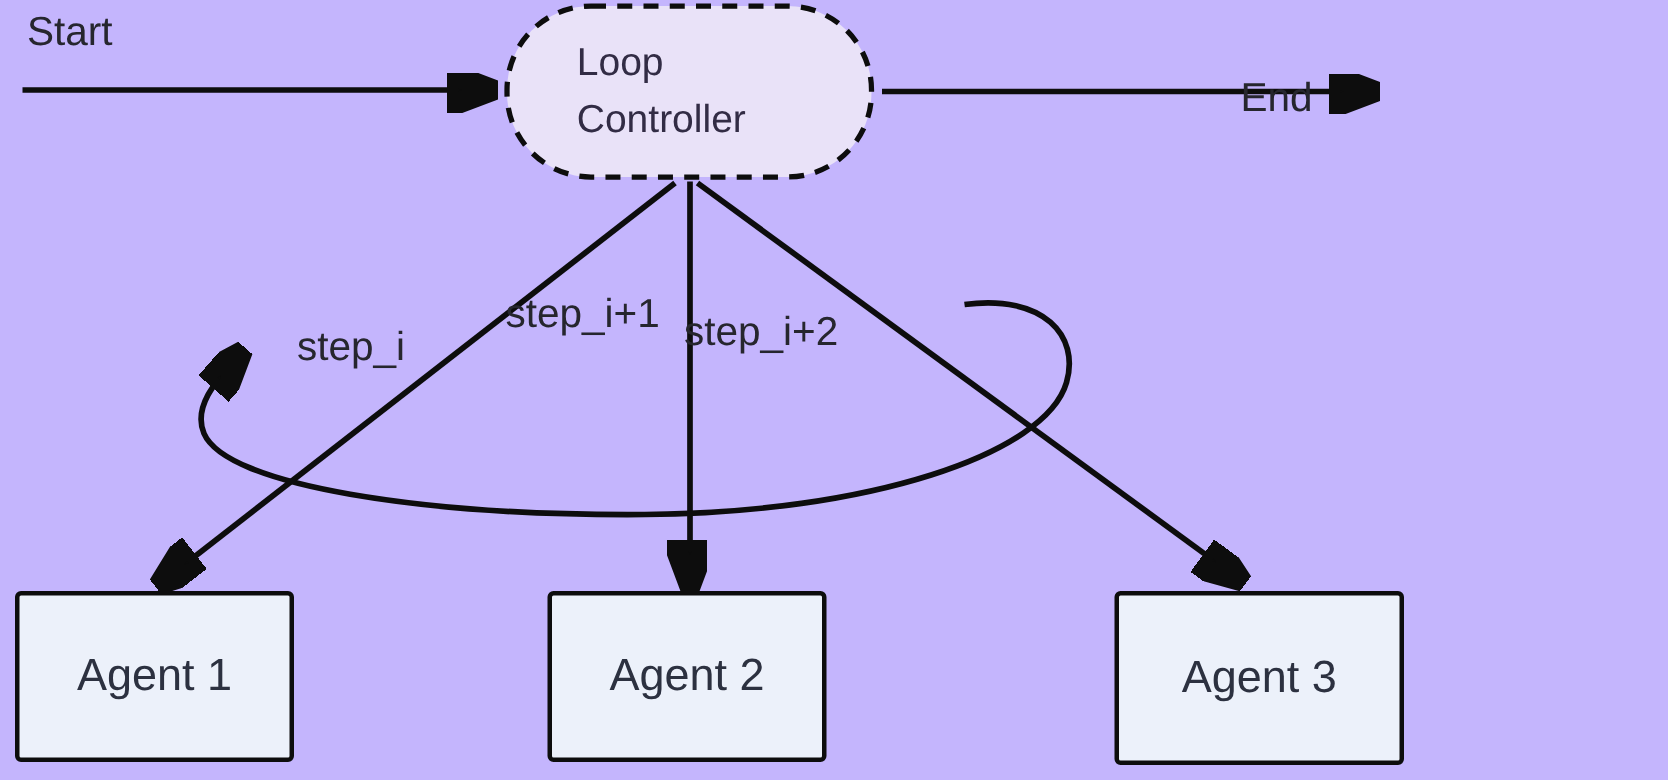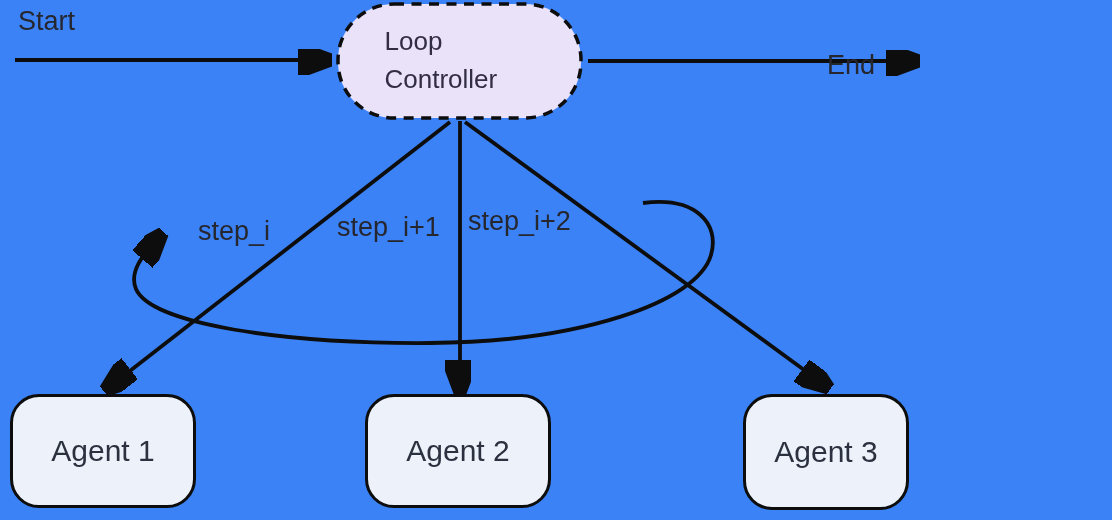--- a/index.html
+++ b/index.html
@@ -8,21 +8,21 @@
     --node-fill:#e9e2f8;
     --node-text:#322c45;
     --agent-fill:#ecf1fa;
     --agent-text:#2c3140;
   }
   html,body{margin:0;padding:0;background:#ffffff;}
   .canvas{
     position:relative;
     width:1112px;
     height:520px;
-    background:#3b82f6;
+    background:#c4b5fd;
     font-family:"Liberation Sans","DejaVu Sans",sans-serif;
     overflow:hidden;
   }
   .edges{position:absolute;left:0;top:0;width:1112px;height:520px;}
   .edges path, .edges line{stroke:var(--stroke);stroke-width:3.8;fill:none;}
   .edges .node-shape{
     fill:var(--node-fill);
     stroke:var(--stroke);
     stroke-width:3.5;
     stroke-dasharray:10 7.5;
@@ -42,29 +42,29 @@
   .node-text{
     width:150px;
     font-size:26px;
     line-height:1.45;
     color:var(--node-text);
   }
   .agent{
     position:absolute;
     box-sizing:border-box;
     border:3.5px solid var(--stroke);
-    border-radius:29px;
+    border-radius:4px;
     background:var(--agent-fill);
     display:flex;align-items:center;justify-content:center;
     font-size:30px;
     color:var(--agent-text);
   }
   .agent-1{left:10px;top:394px;width:186px;height:114px;}
   .agent-2{left:365px;top:394px;width:186px;height:114px;}
-  .agent-3{left:743px;top:394px;width:166px;height:116px;}
+  .agent-3{left:743px;top:394px;width:193px;height:116px;}
 </style>
 </head>
 <body>
 
 <div class="canvas">
 
   <svg class="edges" viewBox="0 0 1112 520" xmlns="http://www.w3.org/2000/svg">
     <defs>
       <marker id="arrow" markerUnits="strokeWidth" markerWidth="9" markerHeight="7" refX="7.6" refY="3" orient="auto">
         <path d="M0,0 L8,3 L0,6 Z" fill="#0d0d0d" stroke="none"></path>
@@ -88,22 +88,22 @@
 
   <div class="lbl" style="left:18px;top:7px;">Start</div>
 
   <div class="lbl" style="left:827px;top:7px;margin-top:44px;">End</div>
 
   <div class="node-text-wrap">
     <div class="node-text">Loop Controller</div>
   </div>
 
   <div class="lbl" style="left:198px;top:217px;">step_i</div>
-  <div class="lbl" style="left:337px;top:213px;">step_i+1</div>
-  <div class="lbl" style="left:468px;top:207px;">step_i+2</div>
+  <div class="lbl" style="left:337px;top:195px;">step_i+1</div>
+  <div class="lbl" style="left:456px;top:207px;">step_i+2</div>
 
 
   <div class="agent agent-1">
     <span>Agent 1</span>
   </div>
   <div class="agent agent-2">
     <span>Agent 2</span>
   </div>
   <div class="agent agent-3">
     <span>Agent 3</span>

